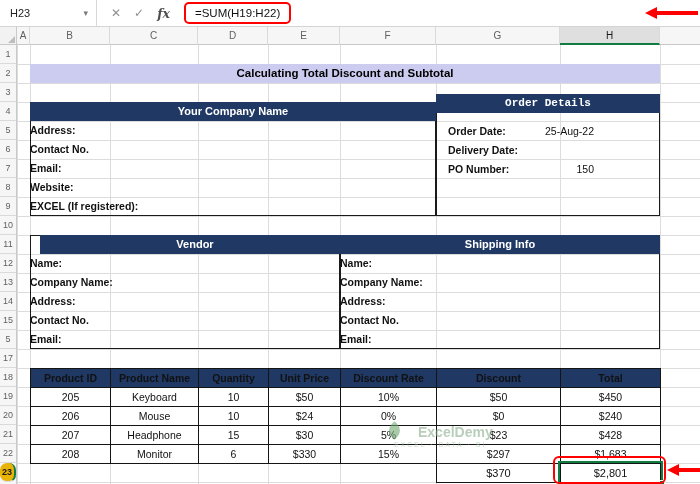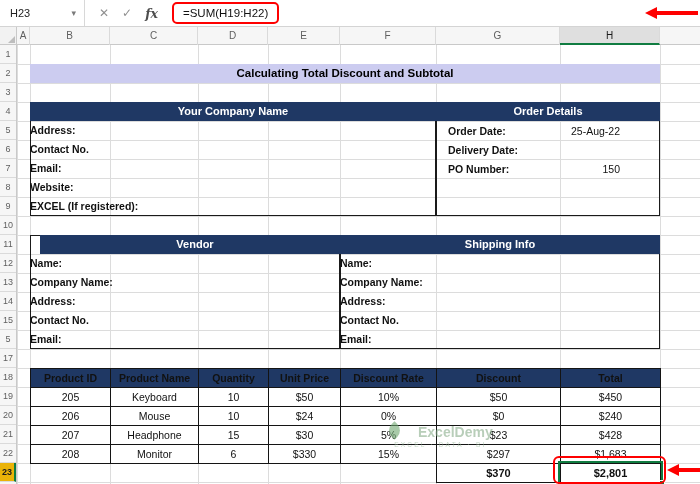--- a/index.html
+++ b/index.html
@@ -4,21 +4,21 @@
 <style>
   * { box-sizing: border-box; margin: 0; padding: 0; }
   html,body { width:700px; height:484px; }
   body { font-family: "Liberation Sans","DejaVu Sans",sans-serif; background:#fff; position:relative; overflow:hidden; }
 
   .app { position:absolute; inset:0; background:#fff; }
 
   
   .formula-bar { position:absolute; left:0; top:0; width:700px; height:27px;
     background:#fff; border-bottom:1px solid #D4D4D4; display:flex; align-items:center; z-index:10; }
-  .name-box { width:85px; height:100%; display:flex; align-items:center; justify-content:space-between;
+  .name-box { width:97px; height:100%; display:flex; align-items:center; justify-content:space-between;
     padding:0 8px 0 10px; border-right:1px solid #D8D8D8; font-size:11px; color:#222; cursor:default; }
   .name-chev { font-size:9px; color:#7a7a7a; }
   .fb-icons { display:flex; align-items:center; gap:13px; padding:0 12px 0 14px; }
   .fb-icons .ic { font-size:12px; color:#8f8f8f; }
   .fb-icons .fx { font-family:"DejaVu Serif",serif; font-style:italic; font-weight:bold; font-size:12.5px; color:#4d4d4d; }
   .formula-box { margin-left:2px; height:22px; display:inline-flex; align-items:center;
     border:2px solid var(--red,#FE0000); border-radius:5px; padding:0 9px; font-size:11.5px; color:#111; background:#fff; }
 
   
   .col-strip { position:absolute; left:0; top:27px; width:700px; height:18px;
@@ -29,57 +29,57 @@
     border-left:7px solid transparent; border-bottom:7px solid #BDBDBD; }
   .ch { position:absolute; top:27px; height:18px; line-height:17px; text-align:center;
     font-size:10px; color:#5f5f5f; border-right:1px solid #DADADA; z-index:3; }
   .ch.active { background:#DFDFDF; border-bottom:2px solid var(--green,#107C41); color:#1a1a1a; }
 
   .row-hdrs { position:absolute; left:0; top:45px; width:17px; bottom:0; background:#F6F6F6;
     border-right:1px solid #C9C9C9; z-index:3; }
   .rh { height:19px; line-height:18px; text-align:center; font-size:9px; color:#5f5f5f;
     border-bottom:1px solid #DADADA; }
   .row-hdrs > div.rh:last-child { background:#eab308; border-right:2px solid var(--green,#107C41);
-    color:#1a1a1a; font-weight:bold; }
+    color:#1a1a1a; font-weight:bold;border-radius:7px; }
 
   
   .grid { position:absolute; left:0; top:45px; right:0; bottom:0; z-index:1; pointer-events:none; }
   .vline { position:absolute; top:0; bottom:0; width:1px; background:#DCDCDC; }
   .hline { position:absolute; left:17px; right:0; height:1px; background:#DCDCDC; }
 
   
   .title-cell { position:absolute; left:30px; top:64px; width:630px; height:19px; line-height:19px;
     text-align:center; background:var(--lavender,#CCCCF0); font-weight:bold; font-size:11.5px; color:#000; z-index:3; }
 
   .navy { position:absolute; height:19px; line-height:19px; text-align:center;
     background:var(--navy,#1F3864); color:#fff; font-weight:bold; font-size:11px; z-index:4; }
   .sbox { position:absolute; border:1px solid #1a1a1a; z-index:3; pointer-events:none; }
 
   .fields { position:absolute; z-index:3; }
   .fline { height:19px; line-height:19px; font-size:10.5px; font-weight:bold; color:#111; }
 
   .odrows { position:absolute; left:436px; top:121px; width:224px; z-index:3; }
   .odrow { height:19px; display:flex; align-items:center; }
   .odlabel { padding-left:12px; font-size:10.5px; font-weight:bold; color:#111; }
-  .odvalue { flex:1; text-align:right; padding-right:40px; font-size:10.5px; color:#111; }
+  .odvalue { flex:1; text-align:right; padding-right:66px; font-size:10.5px; color:#111; }
 
   
   .ptable { position:absolute; left:30px; top:368px; width:631px; height:96px;
     border:1px solid #141414; display:flex; flex-direction:column; z-index:3; background:#fff; }
   .phead { display:flex; flex:0 0 19px; background:var(--navy,#1F3864); color:#fff; font-weight:bold;
     border-bottom:1px solid #141414; }
   .prow { display:flex; flex:1; border-bottom:1px solid #141414; }
   .prow:last-child { border-bottom:none; }
   .pc { border-right:1px solid #141414; display:flex; align-items:center; justify-content:center;
     font-size:10.5px; color:#111; }
   .pc:last-child { border-right:none; }
   .c0{flex:0 0 80px}.c1{flex:0 0 88px}.c2{flex:0 0 70px}.c3{flex:0 0 72px}.c4{flex:0 0 96px}.c5{flex:0 0 124px}.c6{flex:1 1 auto}
 
   .total-cell { position:absolute; height:20px; border:1px solid #141414; background:#fff;
-    display:flex; align-items:center; justify-content:center; font-size:11px; color:#111; z-index:3;font-weight:bold; }
+    display:flex; align-items:center; justify-content:center; font-size:11px; color:#111; z-index:3; }
   .tc-discount { left:436px; top:463px; width:125px; }
   .tc-grand { left:560px; top:463px; width:101px; }
 
   
   .sel { position:absolute; left:558px; top:461px; width:105px; height:23px;
     border:2px solid var(--green,#107C41); z-index:5; pointer-events:none; }
   .fill-handle { position:absolute; left:659px; top:480px; width:6px; height:6px;
     background:var(--green,#107C41); border:1px solid #fff; z-index:6; }
   .red-box { position:absolute; left:553px; top:456px; width:113px; height:28px;
     border:2.5px solid var(--red,#FE0000); border-radius:6px; z-index:6; pointer-events:none; }
@@ -225,21 +225,21 @@
   <div class="fields" style="left:30px;top:121px;width:406px;">
 
   <div class="fline">Address:</div>
       <div class="fline">Contact No.</div>
       <div class="fline">Email:</div>
       <div class="fline">Website:</div>
       <div class="fline">EXCEL (If registered):</div>
     </div>
 
   <div class="sbox" style="left:436px;top:102px;width:224px;height:114px;"></div>
-  <div class="navy" style="left:436px;top:102px;width:224px;">Order Details</div>
+  <div class="navy" style="left:436px;top:94px;width:224px;font-family:Liberation Mono, monospace;">Order Details</div>
   <div class="odrows">
 
       <div class="odrow">
         <span class="odlabel">Order Date:</span>
         <span class="odvalue">25-Aug-22</span>
       </div>
 
       <div class="odrow">
         <span class="odlabel">Delivery Date:</span>
       </div>

